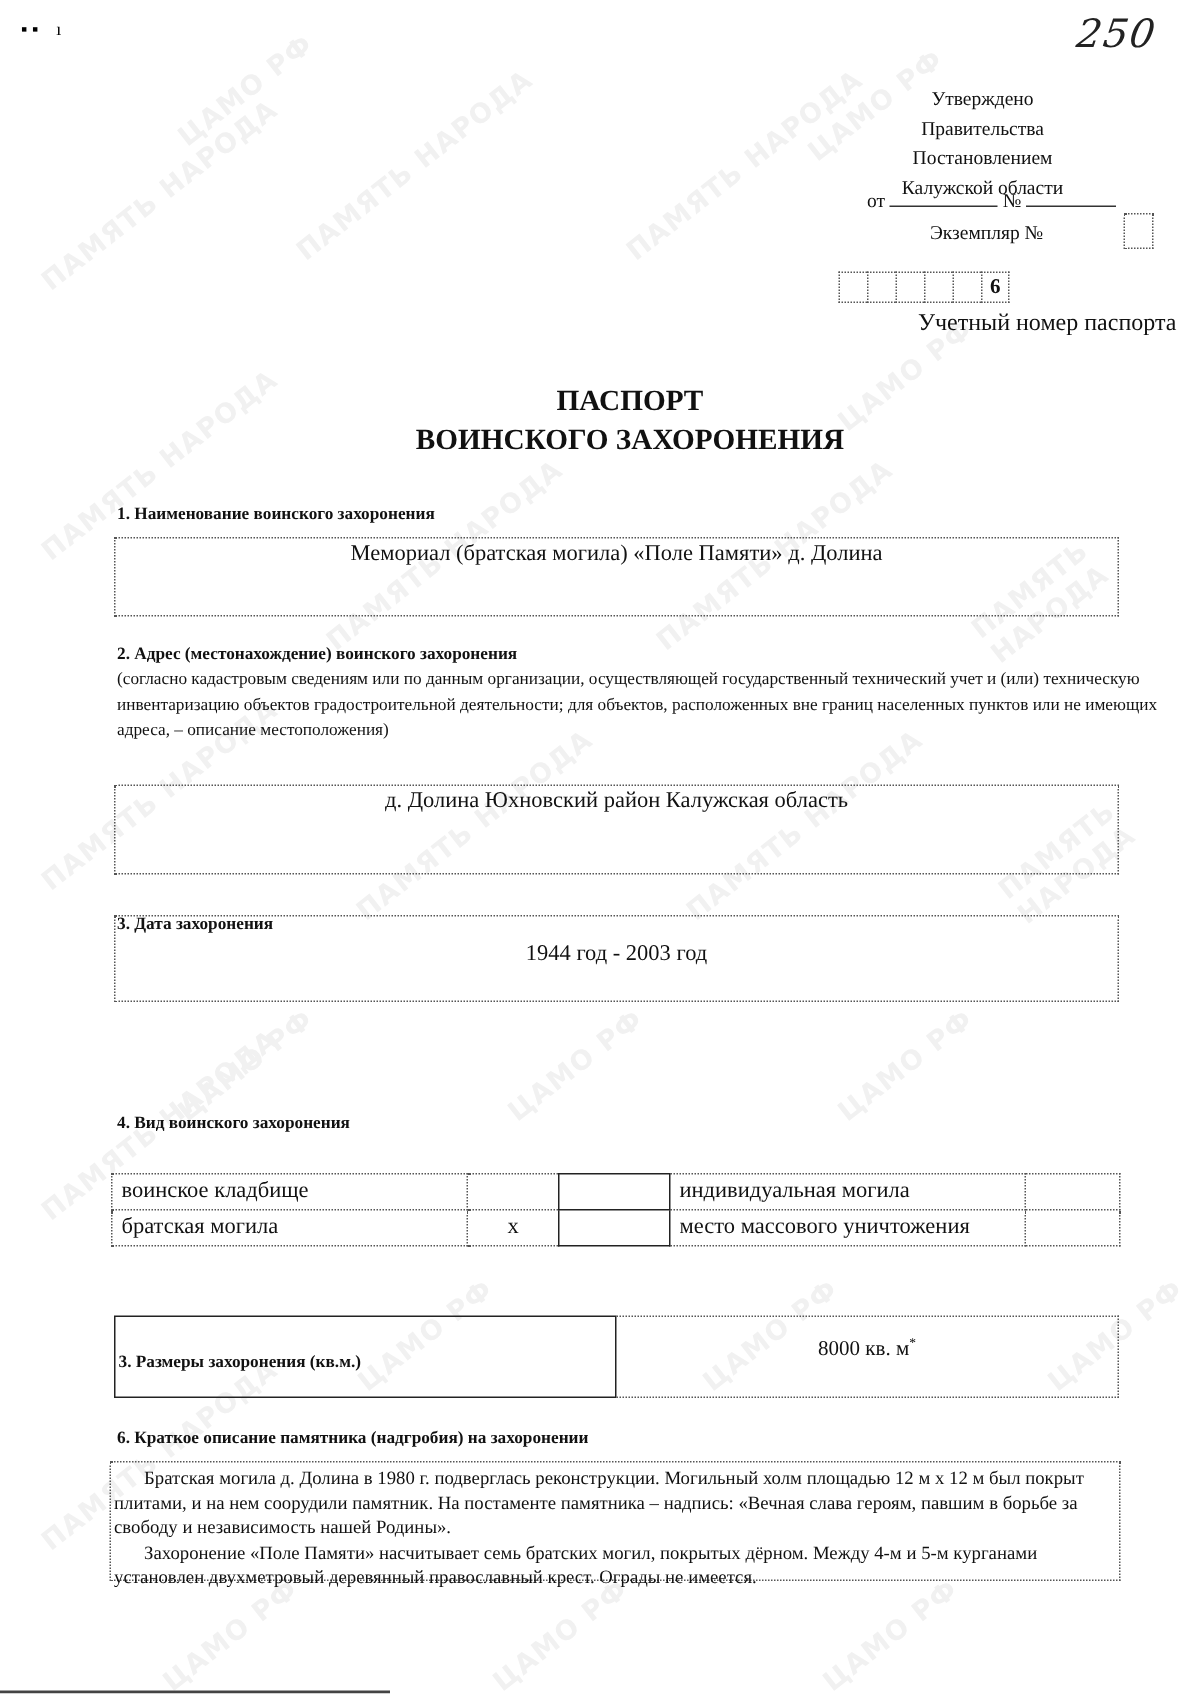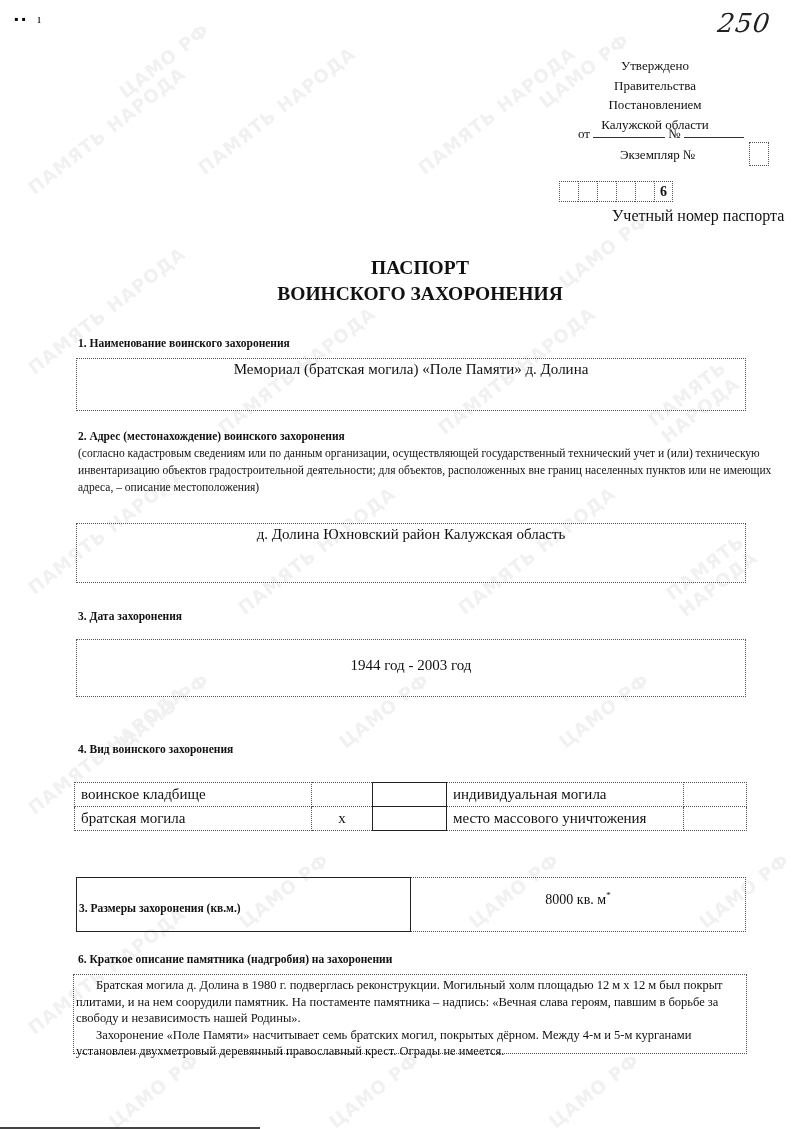--- a/index.html
+++ b/index.html
@@ -115,21 +115,21 @@
   <div class="field-text" style="padding-top:2px;">Мемориал (братская могила) «Поле Памяти» д. Долина</div>
 </div>
 
 <div class="sec-label" style="top:430px;">2. Адрес (местонахождение) воинского захоронения</div>
 <div class="sec-note">(согласно кадастровым сведениям или по данным организации, осуществляющей государственный технический учет и (или) техническую инвентаризацию объектов градостроительной деятельности; для объектов, расположенных вне границ населенных пунктов или не имеющих адреса, – описание местоположения)</div>
 <div class="field dotbox" style="top:523px;height:60px;font-family:Liberation Serif, serif;">
   <div class="field-text" style="padding-top:2px;">д. Долина Юхновский район Калужская область</div>
 </div>
 
 <div class="sec-label" style="top:610px;">3. Дата захоронения</div>
-<div class="field dotbox" style="top:639px;height:58px;">
+<div class="field dotbox" style="top:610px;height:58px;">
   <div class="field-text" style="padding-top:17px;">1944 год - 2003 год</div>
 </div>
 
 <div class="sec-label" style="top:743px;">4. Вид воинского захоронения</div>
 <table class="kind">
   <tbody>
       <tr>
     <td style="width:237px;">воинское кладбище</td>
     <td style="width:61px;text-align:center;"></td>
     <td class="solid" style="width:74px;"></td>

